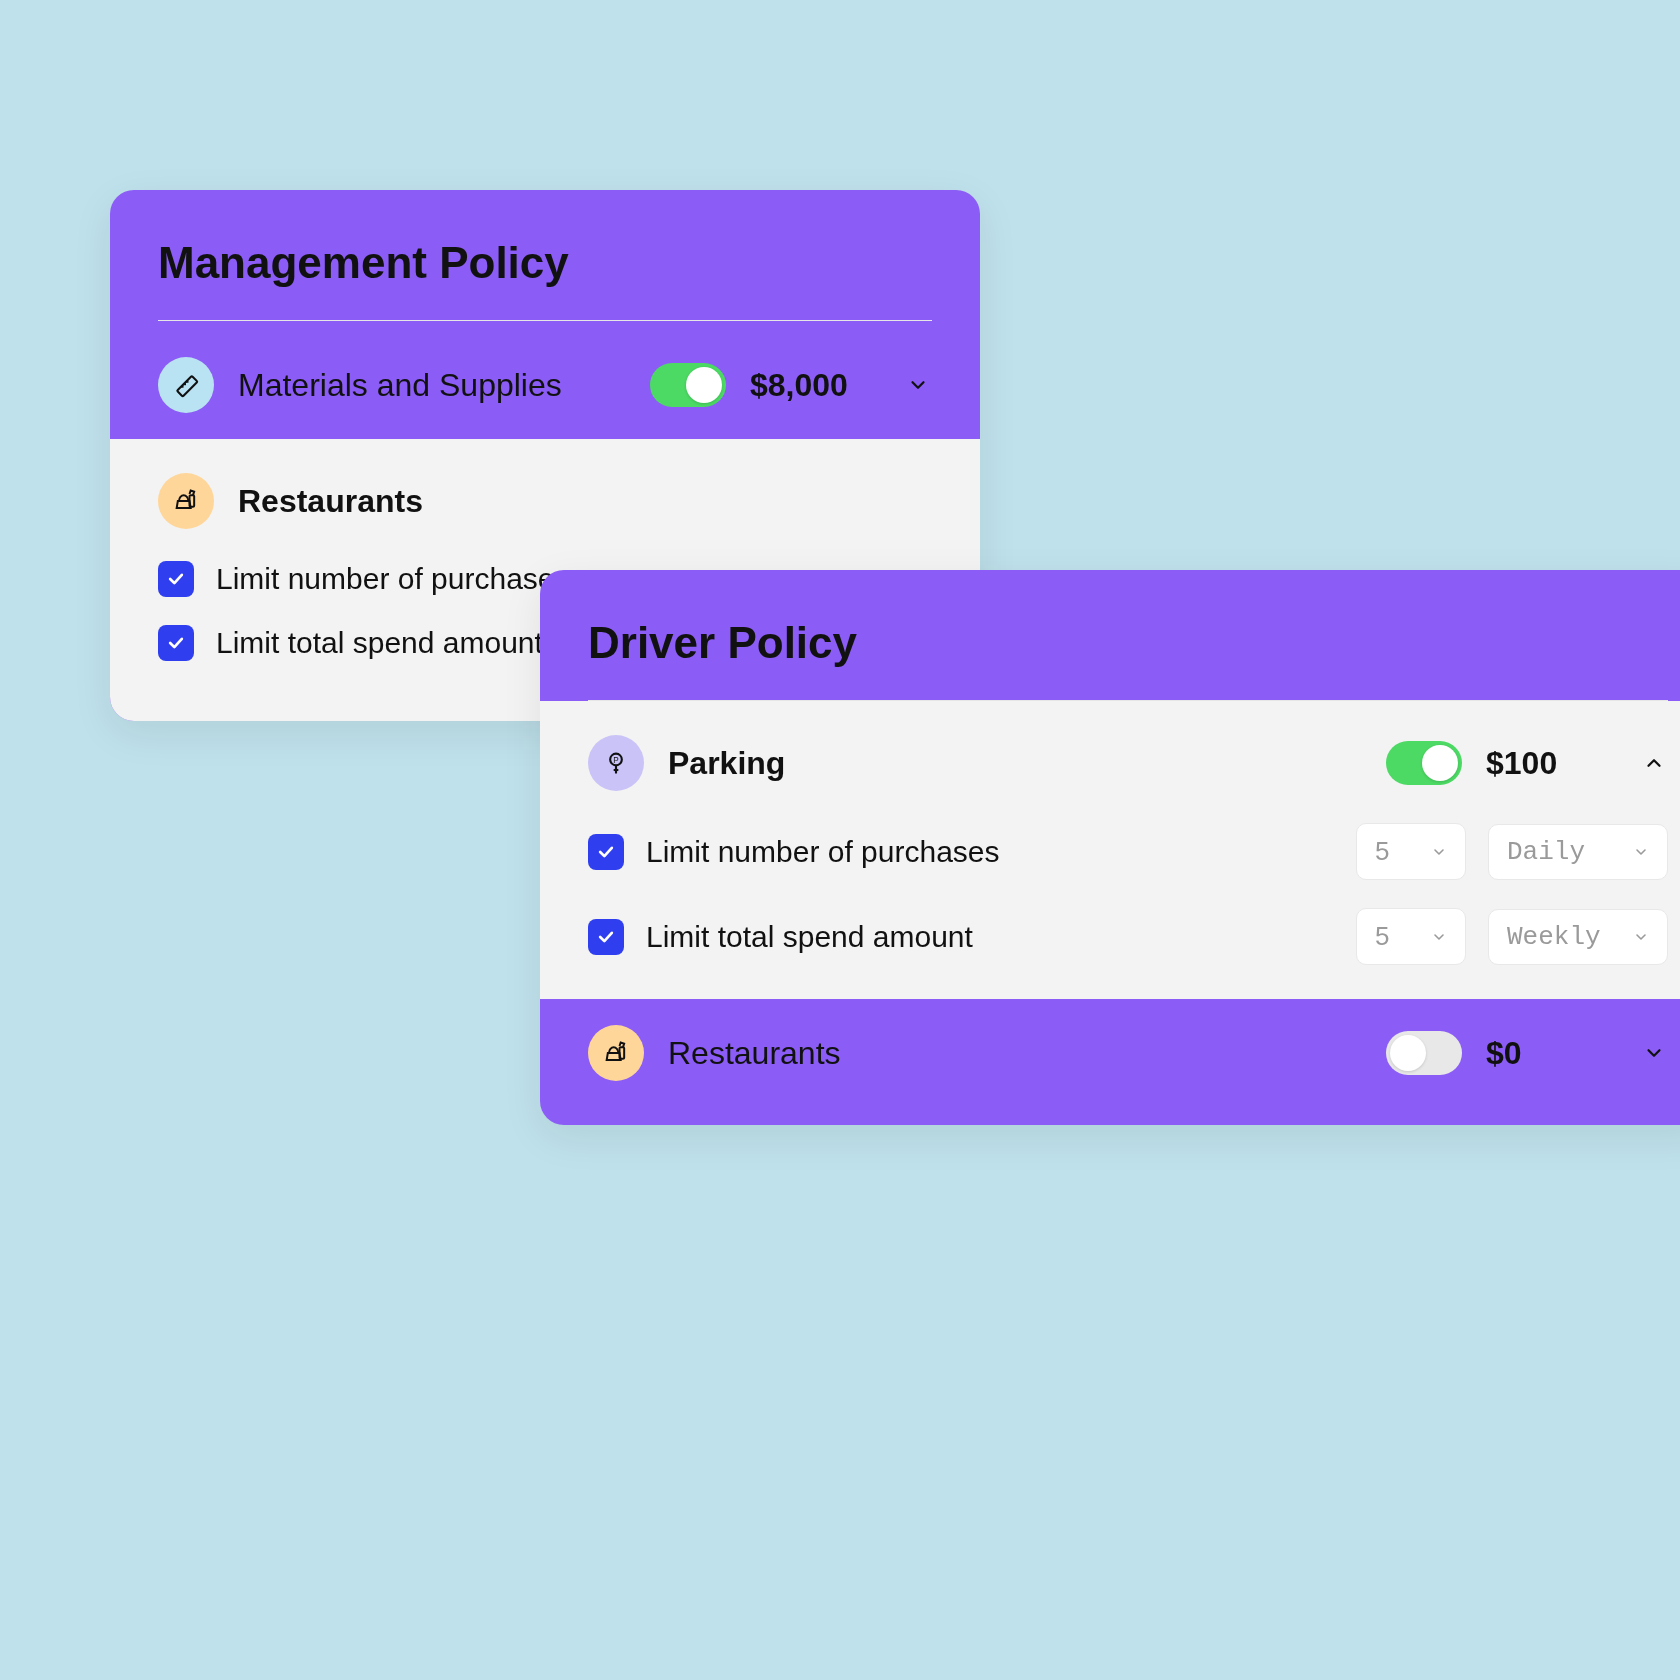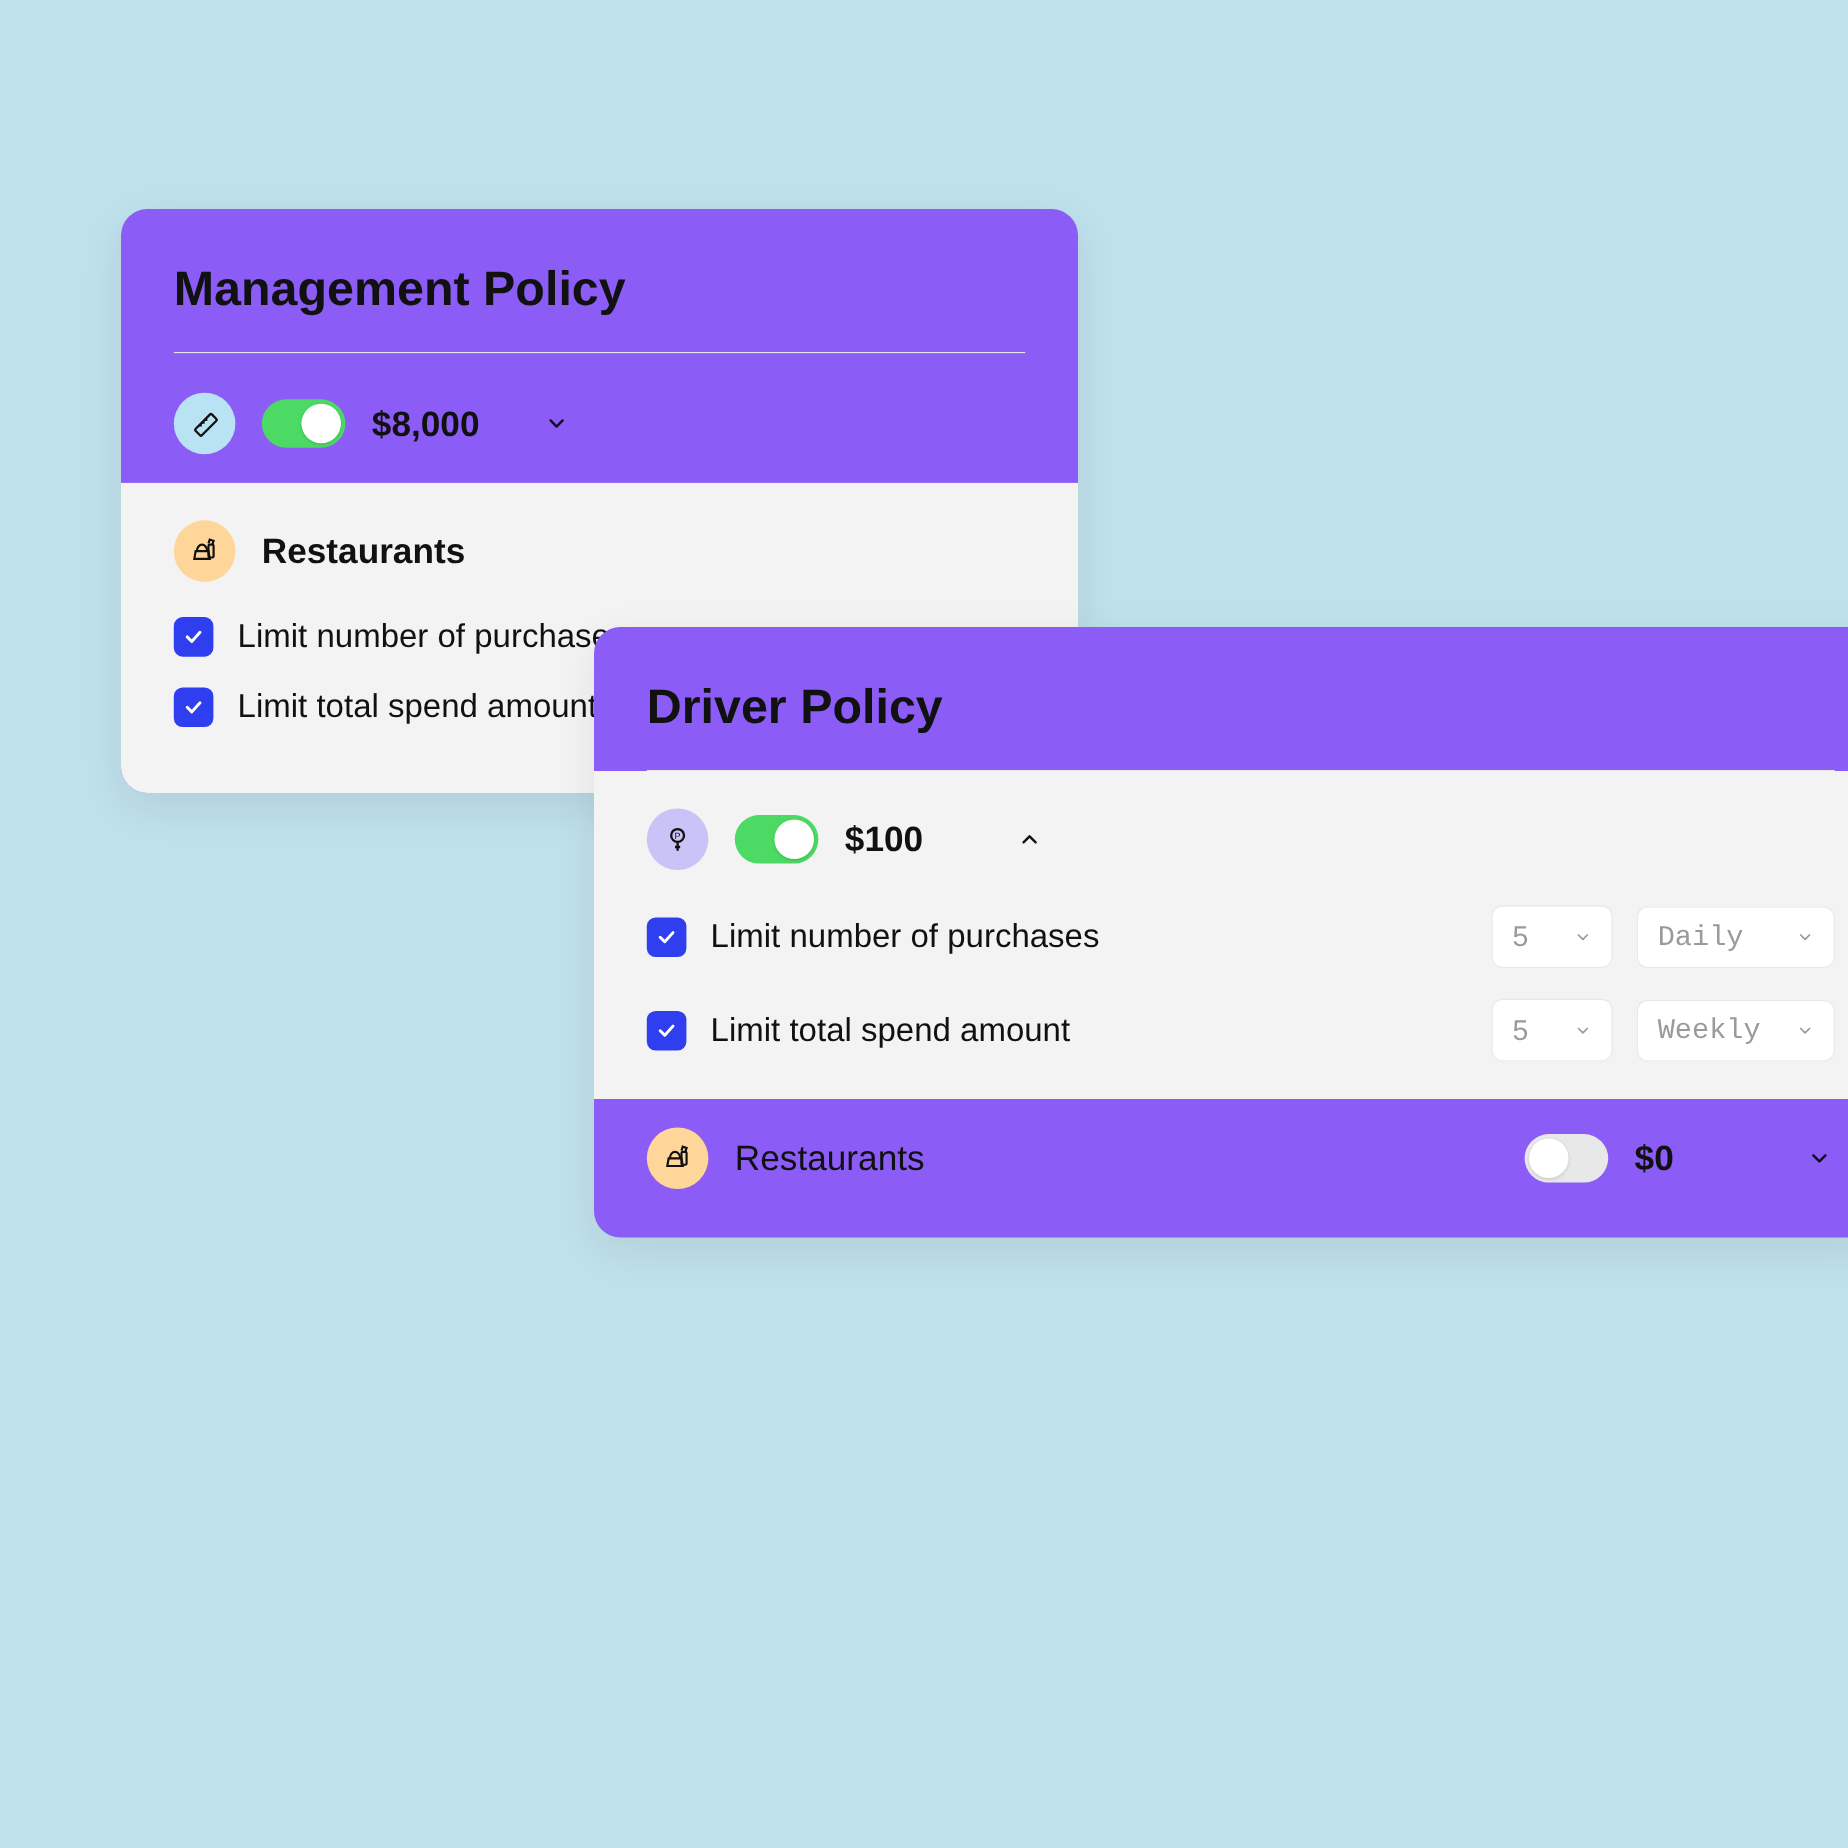--- a/index.html
+++ b/index.html
@@ -154,20 +154,21 @@
 
   <div class="row" style="padding-top:36px;">
     <div class="icon-circle ic-blue">
       <svg class="svgicon" width="28" height="28" viewBox="0 0 24 24" fill="none" stroke="#111" stroke-width="1.8">
         <rect x="3" y="10" width="18" height="7" rx="1" transform="rotate(-45 12 12)"></rect>
         <line x1="8" y1="10" x2="9.5" y2="11.5" transform="rotate(-45 12 12)"></line>
         <line x1="11" y1="10" x2="12.5" y2="11.5" transform="rotate(-45 12 12)"></line>
         <line x1="14" y1="10" x2="15.5" y2="11.5" transform="rotate(-45 12 12)"></line>
       </svg>
     </div>
+    <div class="label">Materials and Supplies</div>
     <div class="toggle on">
         <div class="knob"></div>
       </div>
     <div class="amount">$8,000</div>
     <div class="chev">
       <svg width="22" height="22" viewBox="0 0 24 24" fill="none" stroke="#111" stroke-width="2.4" stroke-linecap="round" stroke-linejoin="round">
           <polyline points="6 9 12 15 18 9"></polyline>
         </svg>
     </div>
   </div>
@@ -212,20 +213,21 @@
   <div class="expanded-block">
     <div class="row highlight">
       <div class="icon-circle ic-purple">
         <svg class="svgicon" width="28" height="28" viewBox="0 0 24 24" fill="none" stroke="#111" stroke-width="1.8">
           <circle cx="12" cy="9" r="5"></circle>
           <text x="12" y="12" font-size="7" text-anchor="middle" fill="#111" font-family="Arial" stroke="none">P</text>
           <line x1="12" y1="14" x2="12" y2="21"></line>
           <line x1="10" y1="18" x2="14" y2="18"></line>
         </svg>
       </div>
+      <div class="label bold">Parking</div>
       <div class="toggle on">
           <div class="knob"></div>
         </div>
       <div class="amount">$100</div>
       <div class="chev">
         <svg width="22" height="22" viewBox="0 0 24 24" fill="none" stroke="#111" stroke-width="2.4" stroke-linecap="round" stroke-linejoin="round">
             <polyline points="6 15 12 9 18 15"></polyline>
           </svg>
       </div>
     </div>

